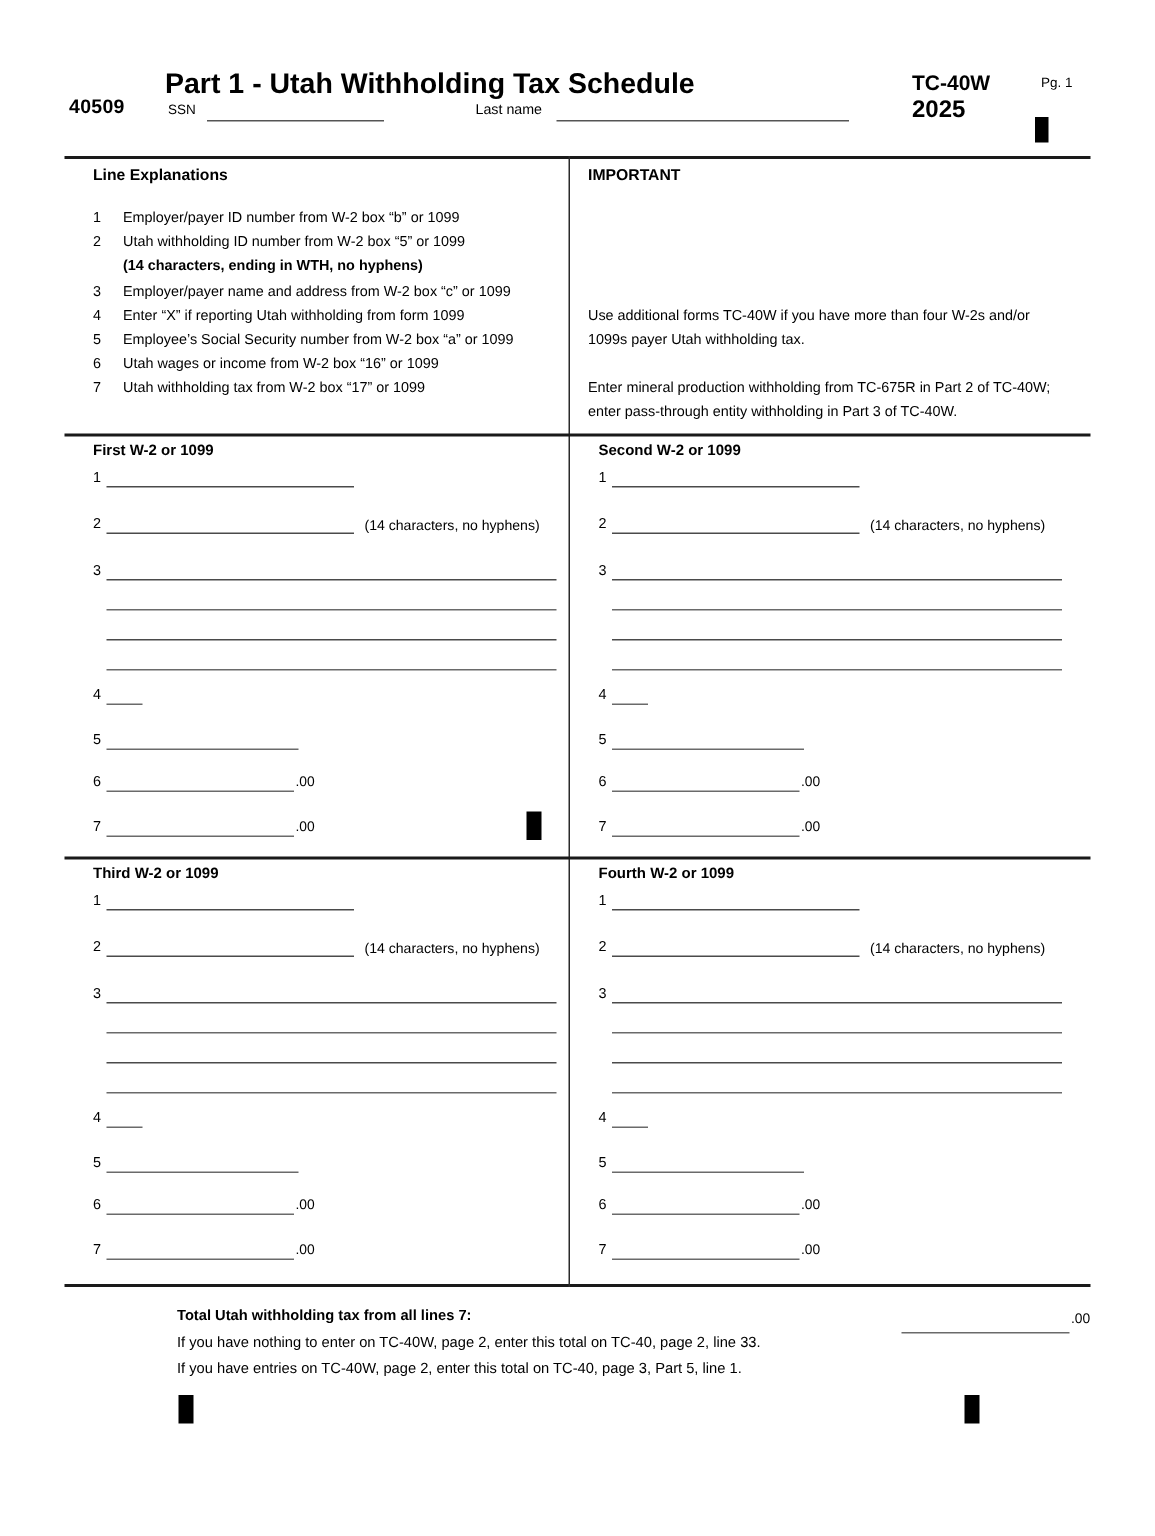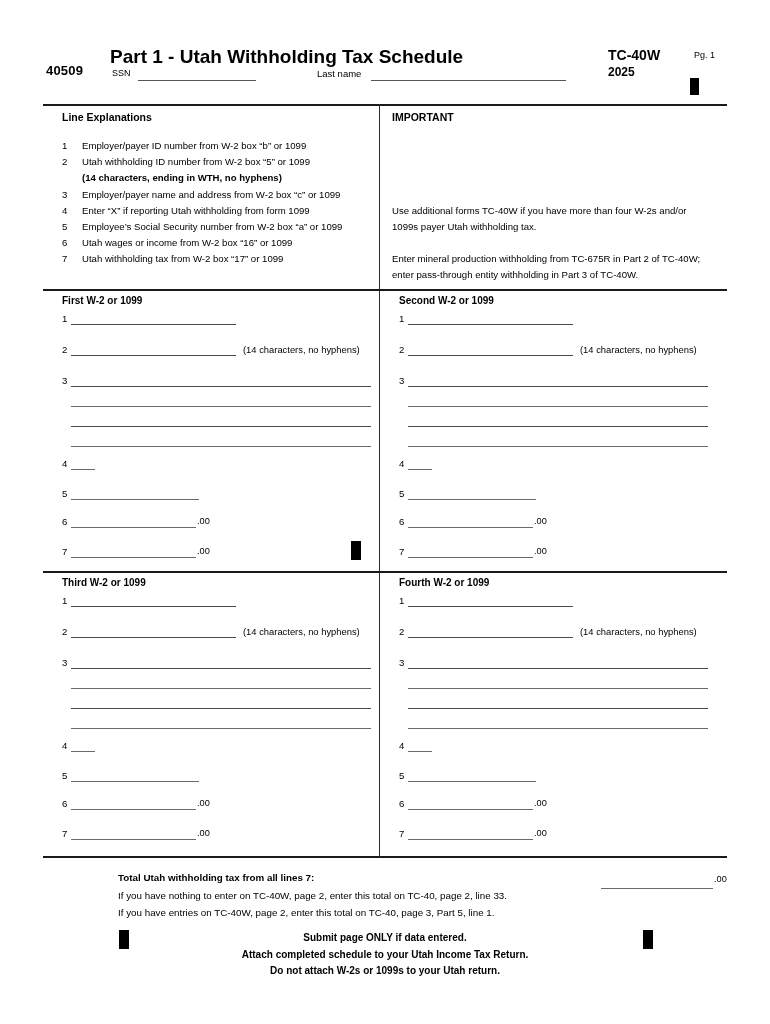--- a/index.html
+++ b/index.html
@@ -67,21 +67,21 @@
   }
   .form-code {
     position: absolute;
     left: 608px; top: 47px;
     font-size: 14px;
     font-weight: bold;
   }
   .form-year {
     position: absolute;
     left: 608px; top: 65px;
-    font-size: 12px;
+    font-size: 16px;
     font-weight: bold;
   }
   .pg-label {
     position: absolute;
     left: 694px; top: 50px;
     font-size: 9px;
     text-align: right;
   }
   .regmark {
     background: #000;
@@ -395,19 +395,14 @@
     </div>
 
   <div class="total-block" style="top:869px">
     <div class="total-line b">Total Utah withholding tax from all lines 7:</div>
     <div class="total-line">If you have nothing to enter on TC-40W, page 2, enter this total on TC-40, page 2, line 33.</div>
     <div class="total-line">If you have entries on TC-40W, page 2, enter this total on TC-40, page 3, Part 5, line 1.</div>
   </div>
   <div id="total-rule"></div>
   <div id="total-cents">.00</div>
 
-  <div class="submit-block">
-    <div class="submit-line">Submit page ONLY if data entered.</div>
-    <div class="submit-line">Attach completed schedule to your Utah Income Tax Return.</div>
-    <div class="submit-line">Do not attach W-2s or 1099s to your Utah return.</div>
-  </div>
 
 </div>
 
 </body></html>

